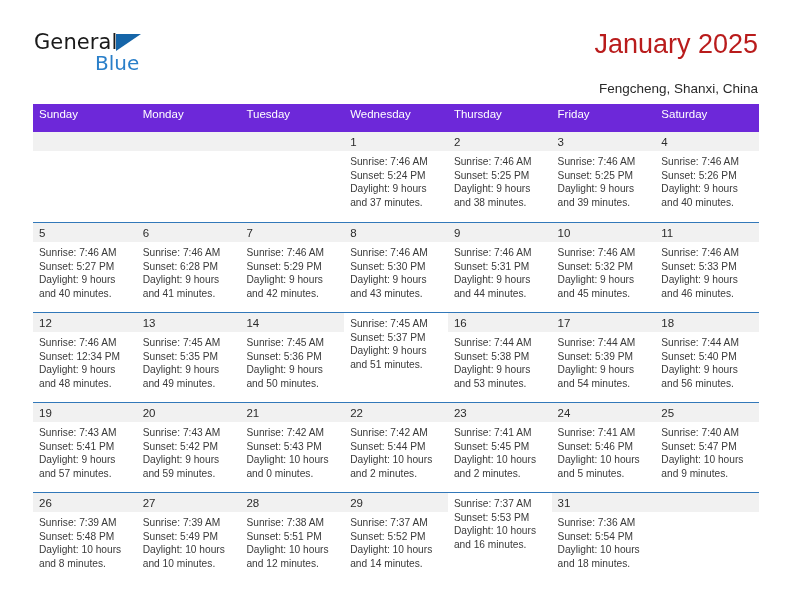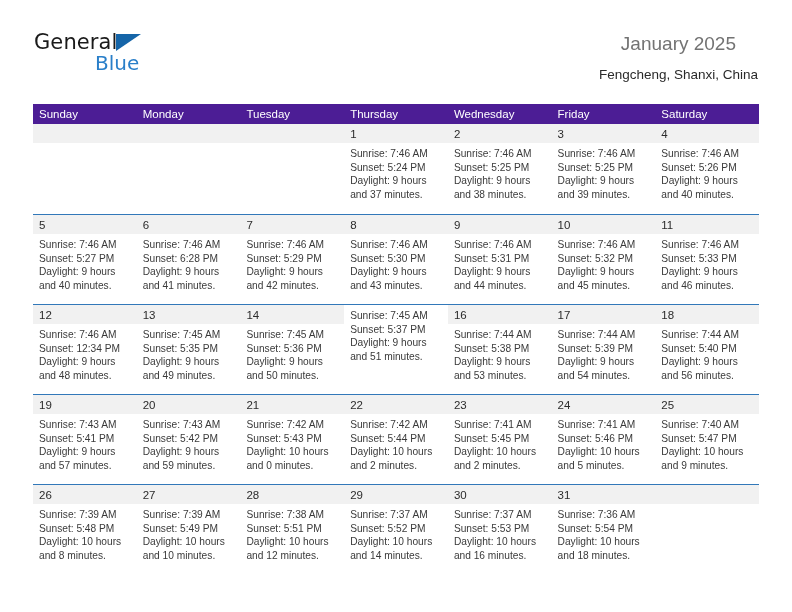--- a/index.html
+++ b/index.html
@@ -64,47 +64,46 @@
     font-family: "DejaVu Sans", sans-serif;
     font-weight: 400;
   }
   .title-block {
     position: absolute;
     right: 0;
     top: 0;
     text-align: right;
   }
   .cal-title {
-    font-size: 19px;
-    color: #737373;
+    font-size: 27px;
+    color: #b91c1c;
     font-weight: 400;
     line-height: 32px;
     white-space: nowrap;
-    text-align: center;
   }
   .cal-subtitle {
     font-size: 13.5px;
     color: #2a2a2a;
     font-weight: 400;
     line-height: 18px;
-    margin-top: 6px;
+    margin-top: 20px;
     white-space: nowrap;
   }
 
   
   .calendar {
     position: absolute;
     left: 33px;
     top: 104px;
     width: 726px;
   }
   .weekday-row {
     display: flex;
-    background: #4c1d95;
-    height: 20px;
+    background: #6d28d9;
+    height: 28px;
   }
   .weekday {
     flex: 1 1 0;
     color: #ffffff;
     font-size: 11.5px;
     line-height: 20px;
     padding-left: 6px;
     box-sizing: border-box;
     white-space: nowrap;
   }
@@ -160,22 +159,22 @@
       <div class="cal-title">January 2025</div>
       <div class="cal-subtitle">Fengcheng, Shanxi, China</div>
     </div>
   </div>
 
   <div class="calendar">
     <div class="weekday-row">
       <div class="weekday">Sunday</div>
       <div class="weekday">Monday</div>
       <div class="weekday">Tuesday</div>
+      <div class="weekday">Wednesday</div>
       <div class="weekday">Thursday</div>
-      <div class="weekday">Wednesday</div>
       <div class="weekday">Friday</div>
       <div class="weekday">Saturday</div>
     </div>
 
     <div id="weeks-container">
         <div class="week-row first">
           <div class="day-cell empty">
             <div class="day-number-strip"><span class="day-number"></span></div>
           </div>
           <div class="day-cell empty">
@@ -446,21 +445,20 @@
           <div class="day-cell">
             <div class="day-number-strip"><span class="day-number">29</span></div>
             <div class="day-info">
               <div class="day-info-line">Sunrise: 7:37 AM</div>
               <div class="day-info-line">Sunset: 5:52 PM</div>
               <div class="day-info-line">Daylight: 10 hours</div>
               <div class="day-info-line">and 14 minutes.</div>
             </div>
           </div>
           <div class="day-cell">
-            <div class="day-number-strip"><span class="day-number">30</span></div>
             <div class="day-info">
               <div class="day-info-line">Sunrise: 7:37 AM</div>
               <div class="day-info-line">Sunset: 5:53 PM</div>
               <div class="day-info-line">Daylight: 10 hours</div>
               <div class="day-info-line">and 16 minutes.</div>
             </div>
           </div>
           <div class="day-cell">
             <div class="day-number-strip"><span class="day-number">31</span></div>
             <div class="day-info">

